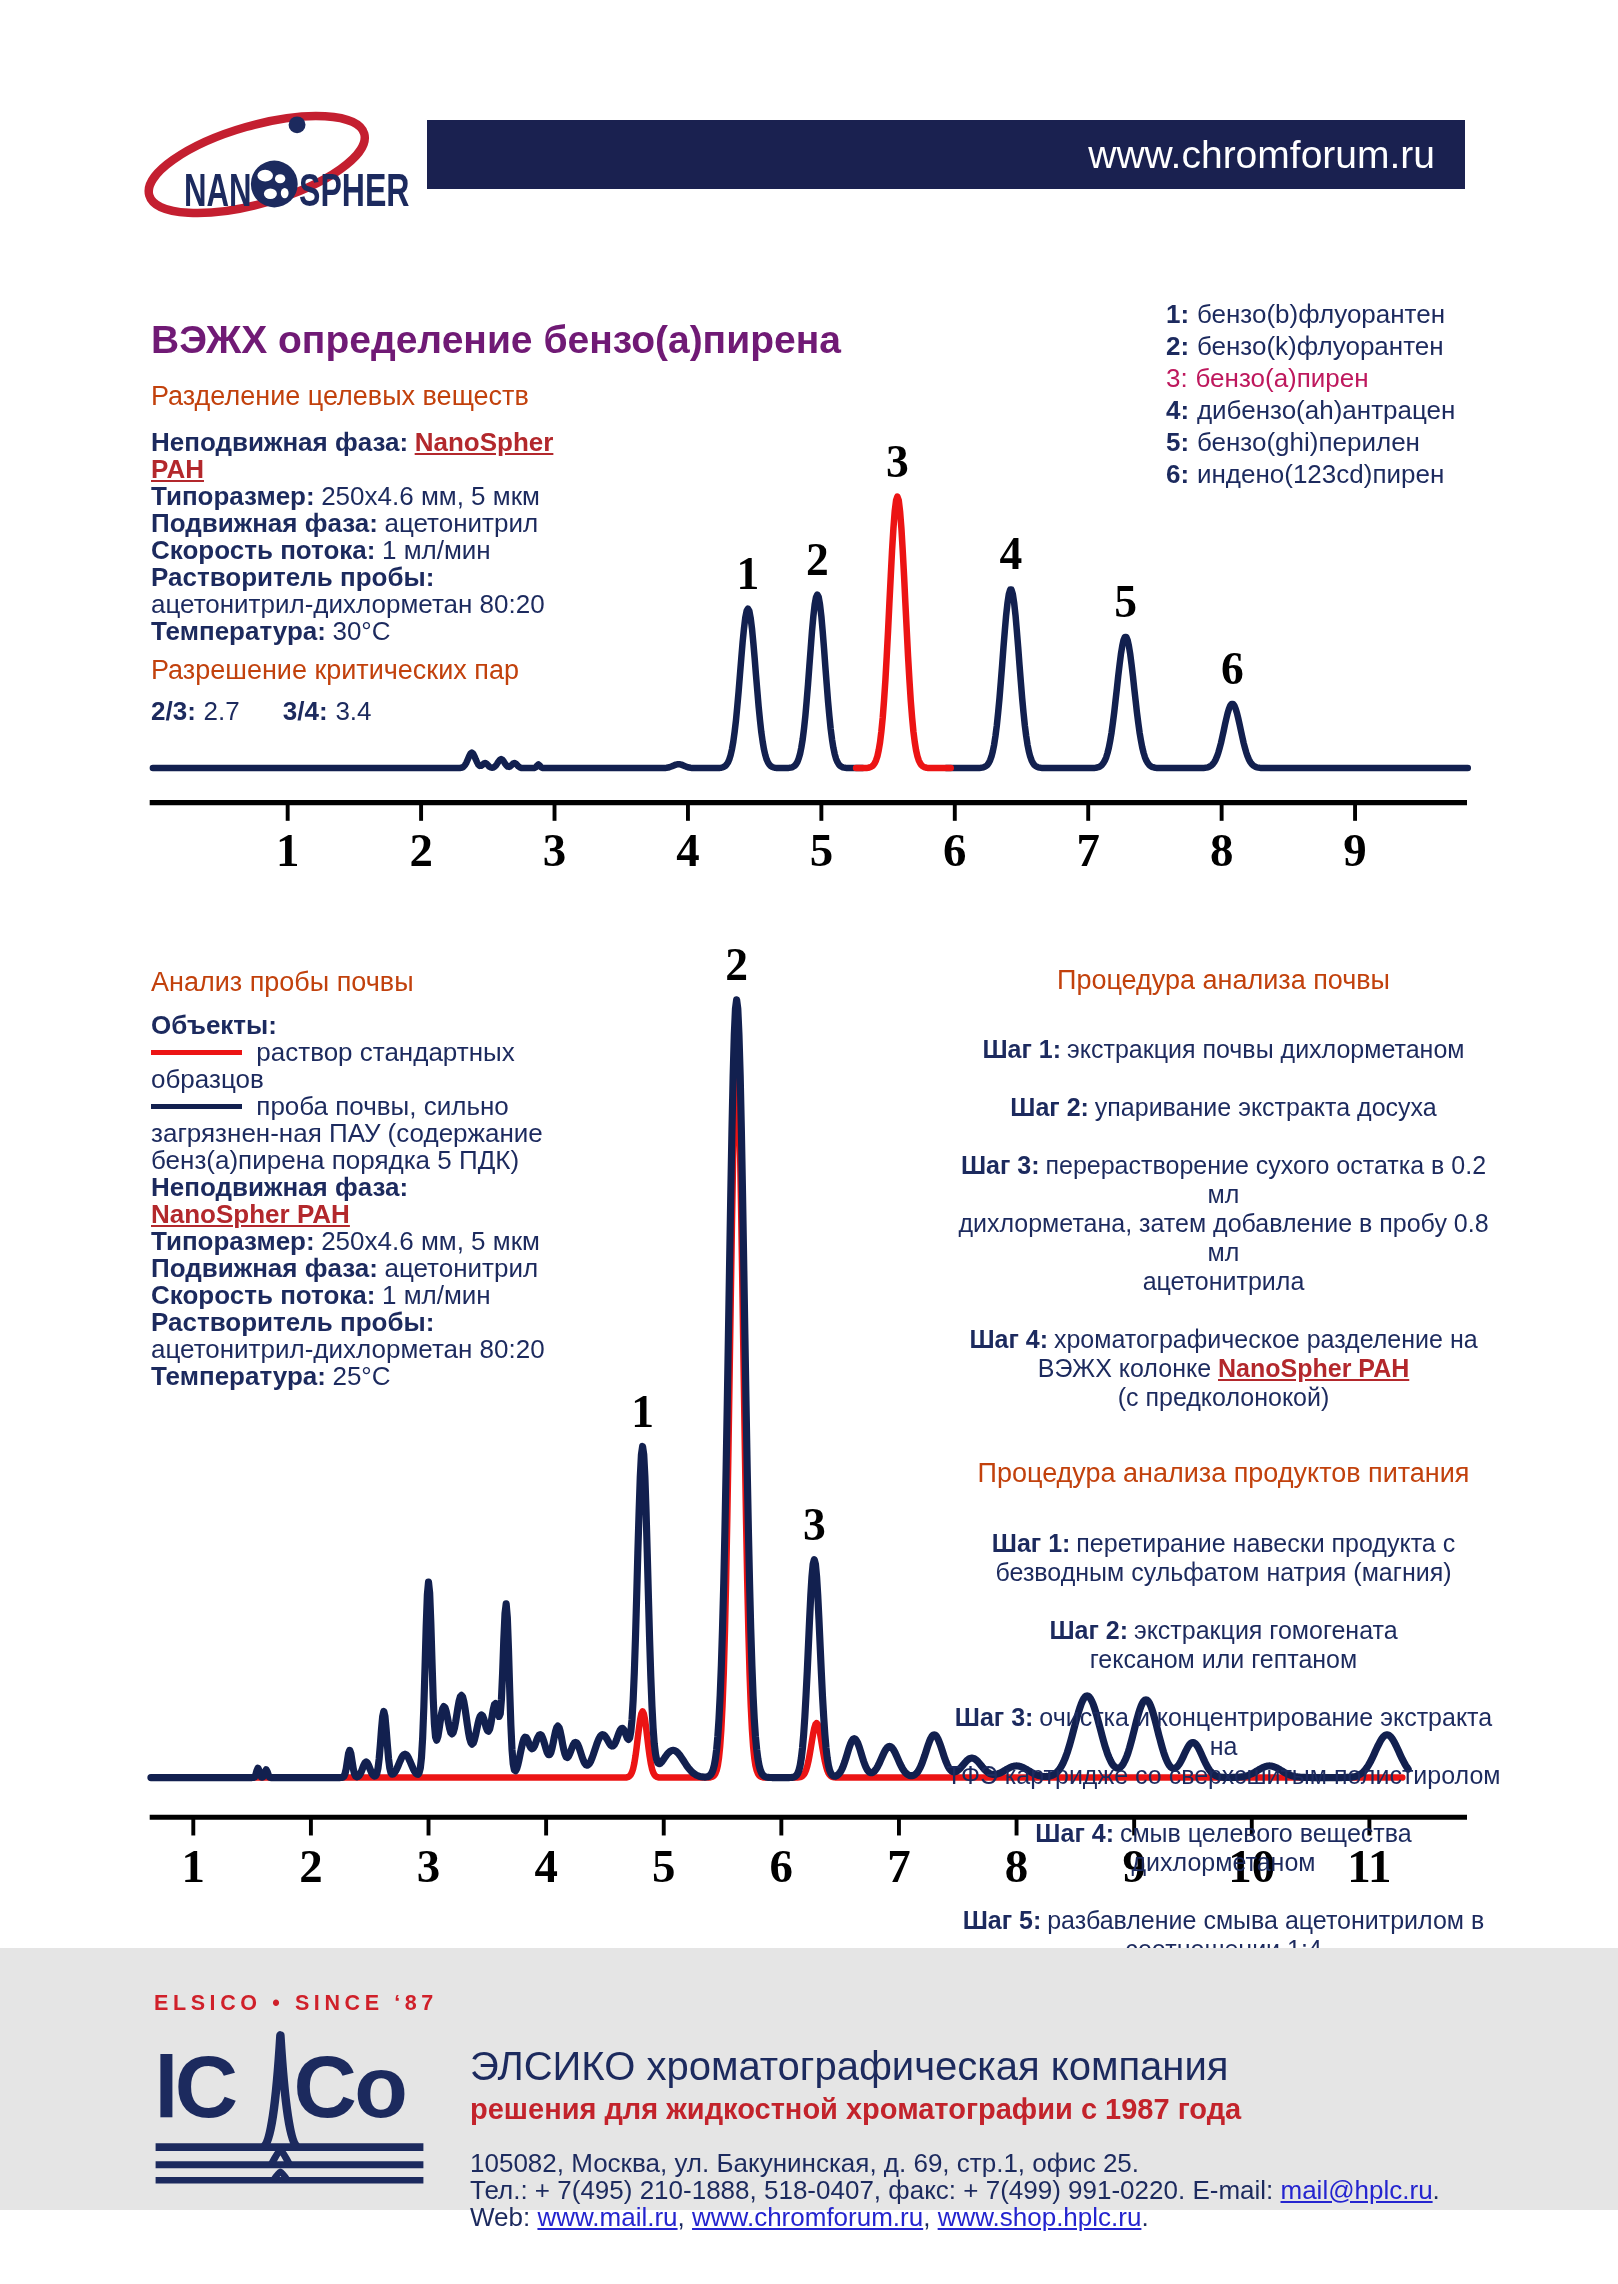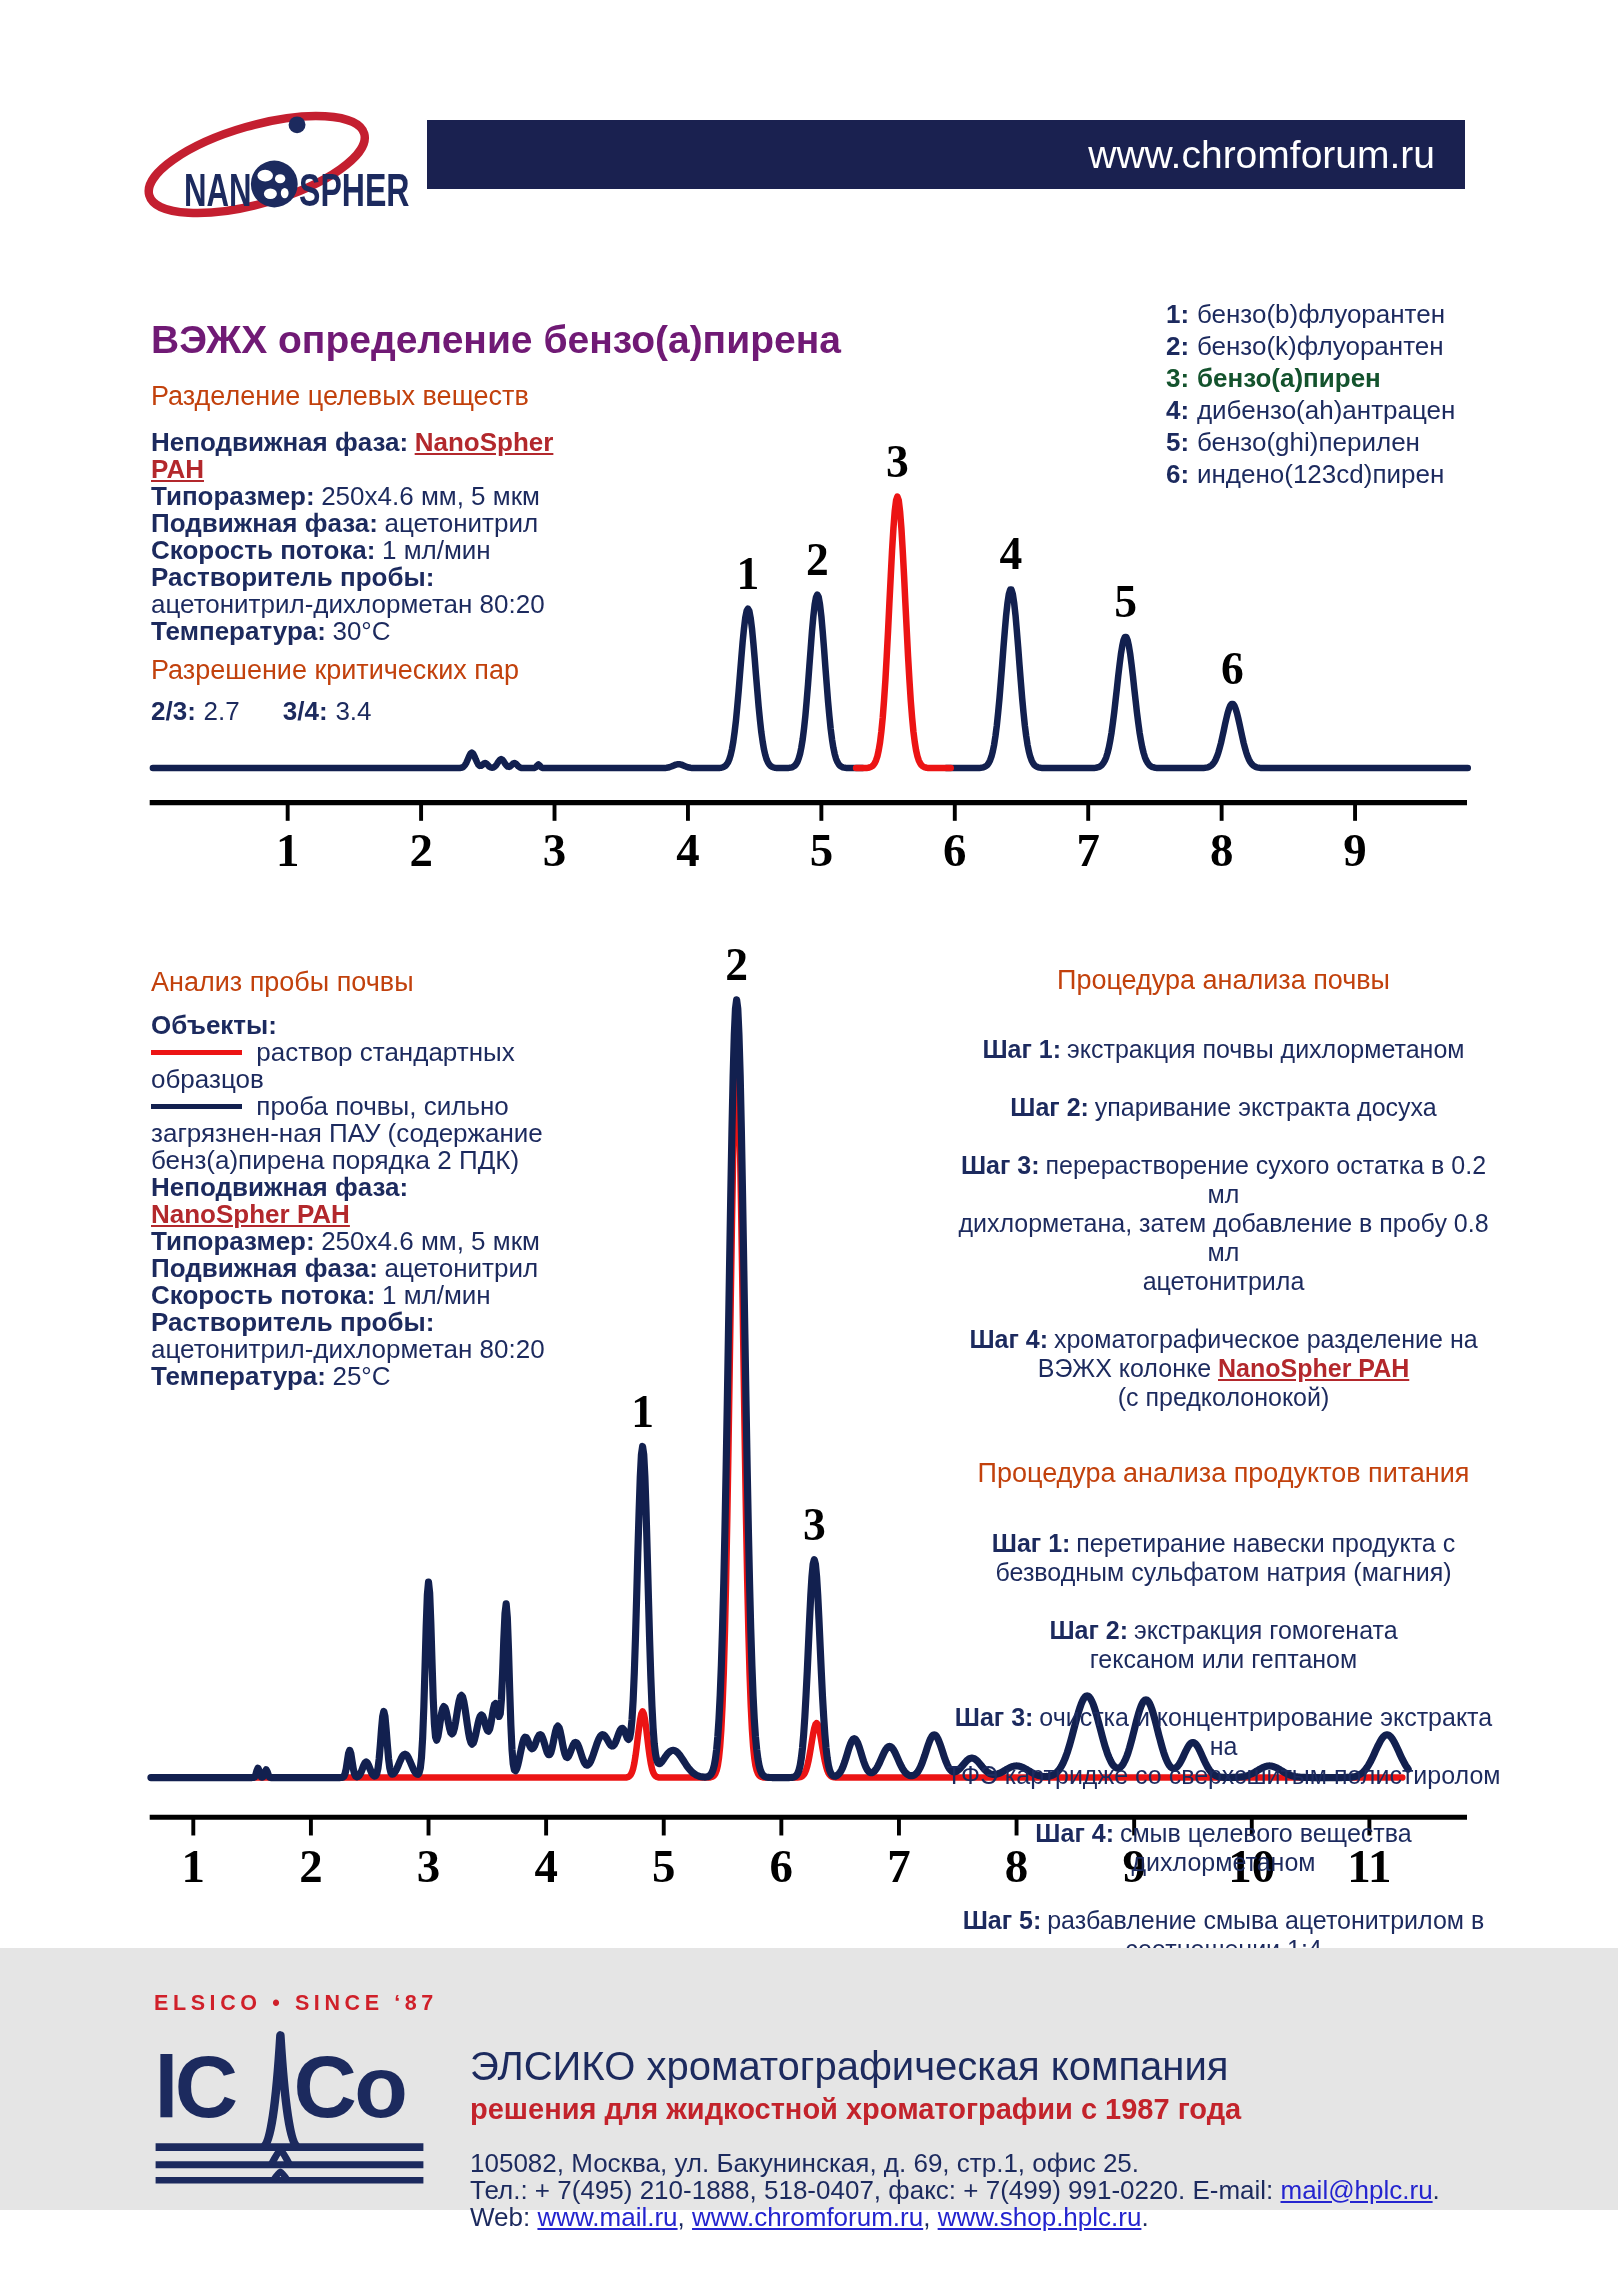--- a/index.html
+++ b/index.html
@@ -23,21 +23,21 @@
   .sec1{left:151px;top:381px;width:456px;font-size:26px;}
   .sec1 .params{margin-top:17px;line-height:27px;}
   .pline .b{margin-right:6.5px;}
   .res-h{margin-top:10.4px;}
   .pairs{margin-top:11.7px;line-height:27px;}
   .pairs .b{margin-right:7.8px;}
   .pairs .gap{margin-left:43px;}
 
   .compounds{left:1166px;top:298px;width:312px;font-size:26px;line-height:32px;}
   .cmp .b{margin-right:7.8px;}
-  .cmp.red3, .cmp.red3 .b{color:#14532d;font-weight:700;}
+  .cmp.red3, .cmp.red3 .b{color:#be185d;font-weight:400;}
 
   .sec2{left:151px;top:967px;width:456px;font-size:26px;line-height:27px;}
   .sec2 .objlabel{margin-top:14.3px;font-weight:700;}
   .sw{display:inline-block;width:91px;height:5.9px;margin-right:14.3px;vertical-align:5.9px;}
   .sw-red{background:#ec1414;}
   .sw-navy{background:#12204f;}
   .sec2 .params{margin-top:0px;}
 
   .procs{left:945px;top:965px;width:557px;text-align:center;font-size:25px;line-height:29px;}
   .procs .h-red{font-size:27px;}
@@ -163,21 +163,21 @@
     <div class="cmp red3"><span class="b">3:</span><span>бензо(а)пирен</span></div>
     <div class="cmp"><span class="b">4:</span><span>дибензо(ah)антрацен</span></div>
     <div class="cmp"><span class="b">5:</span><span>бензо(ghi)перилен</span></div>
     <div class="cmp"><span class="b">6:</span><span>индено(123cd)пирен</span></div>
   </div>
 
   <div class="abs sec2">
     <div class="h-red">Анализ пробы почвы</div>
     <div class="objlabel">Объекты:</div>
     <div><span class="sw sw-red"></span><span>раствор стандартных образцов</span></div>
-    <div><span class="sw sw-navy"></span><span>проба почвы, сильно загрязнен-ная ПАУ (содержание бенз(а)пирена порядка 2 ПДК)</span></div>
+    <div><span class="sw sw-navy"></span><span>проба почвы, сильно загрязнен-ная ПАУ (содержание бенз(а)пирена порядка 5 ПДК)</span></div>
     <div class="params">
       <div class="pline"><span class="b">Неподвижная фаза:</span></div>
       <div class="pline"><a class="rlink">NanoSpher PAH</a></div>
       <div class="pline"><span class="b">Типоразмер:</span><span>250х4.6 мм, 5 мкм</span></div>
       <div class="pline"><span class="b">Подвижная фаза:</span><span>ацетонитрил</span></div>
       <div class="pline"><span class="b">Скорость потока:</span><span>1 мл/мин</span></div>
       <div class="pline"><span class="b">Растворитель пробы:</span></div>
       <div class="pline"><span>ацетонитрил-дихлорметан 80:20</span></div>
       <div class="pline"><span class="b">Температура:</span><span>25°С</span></div>
     </div>

